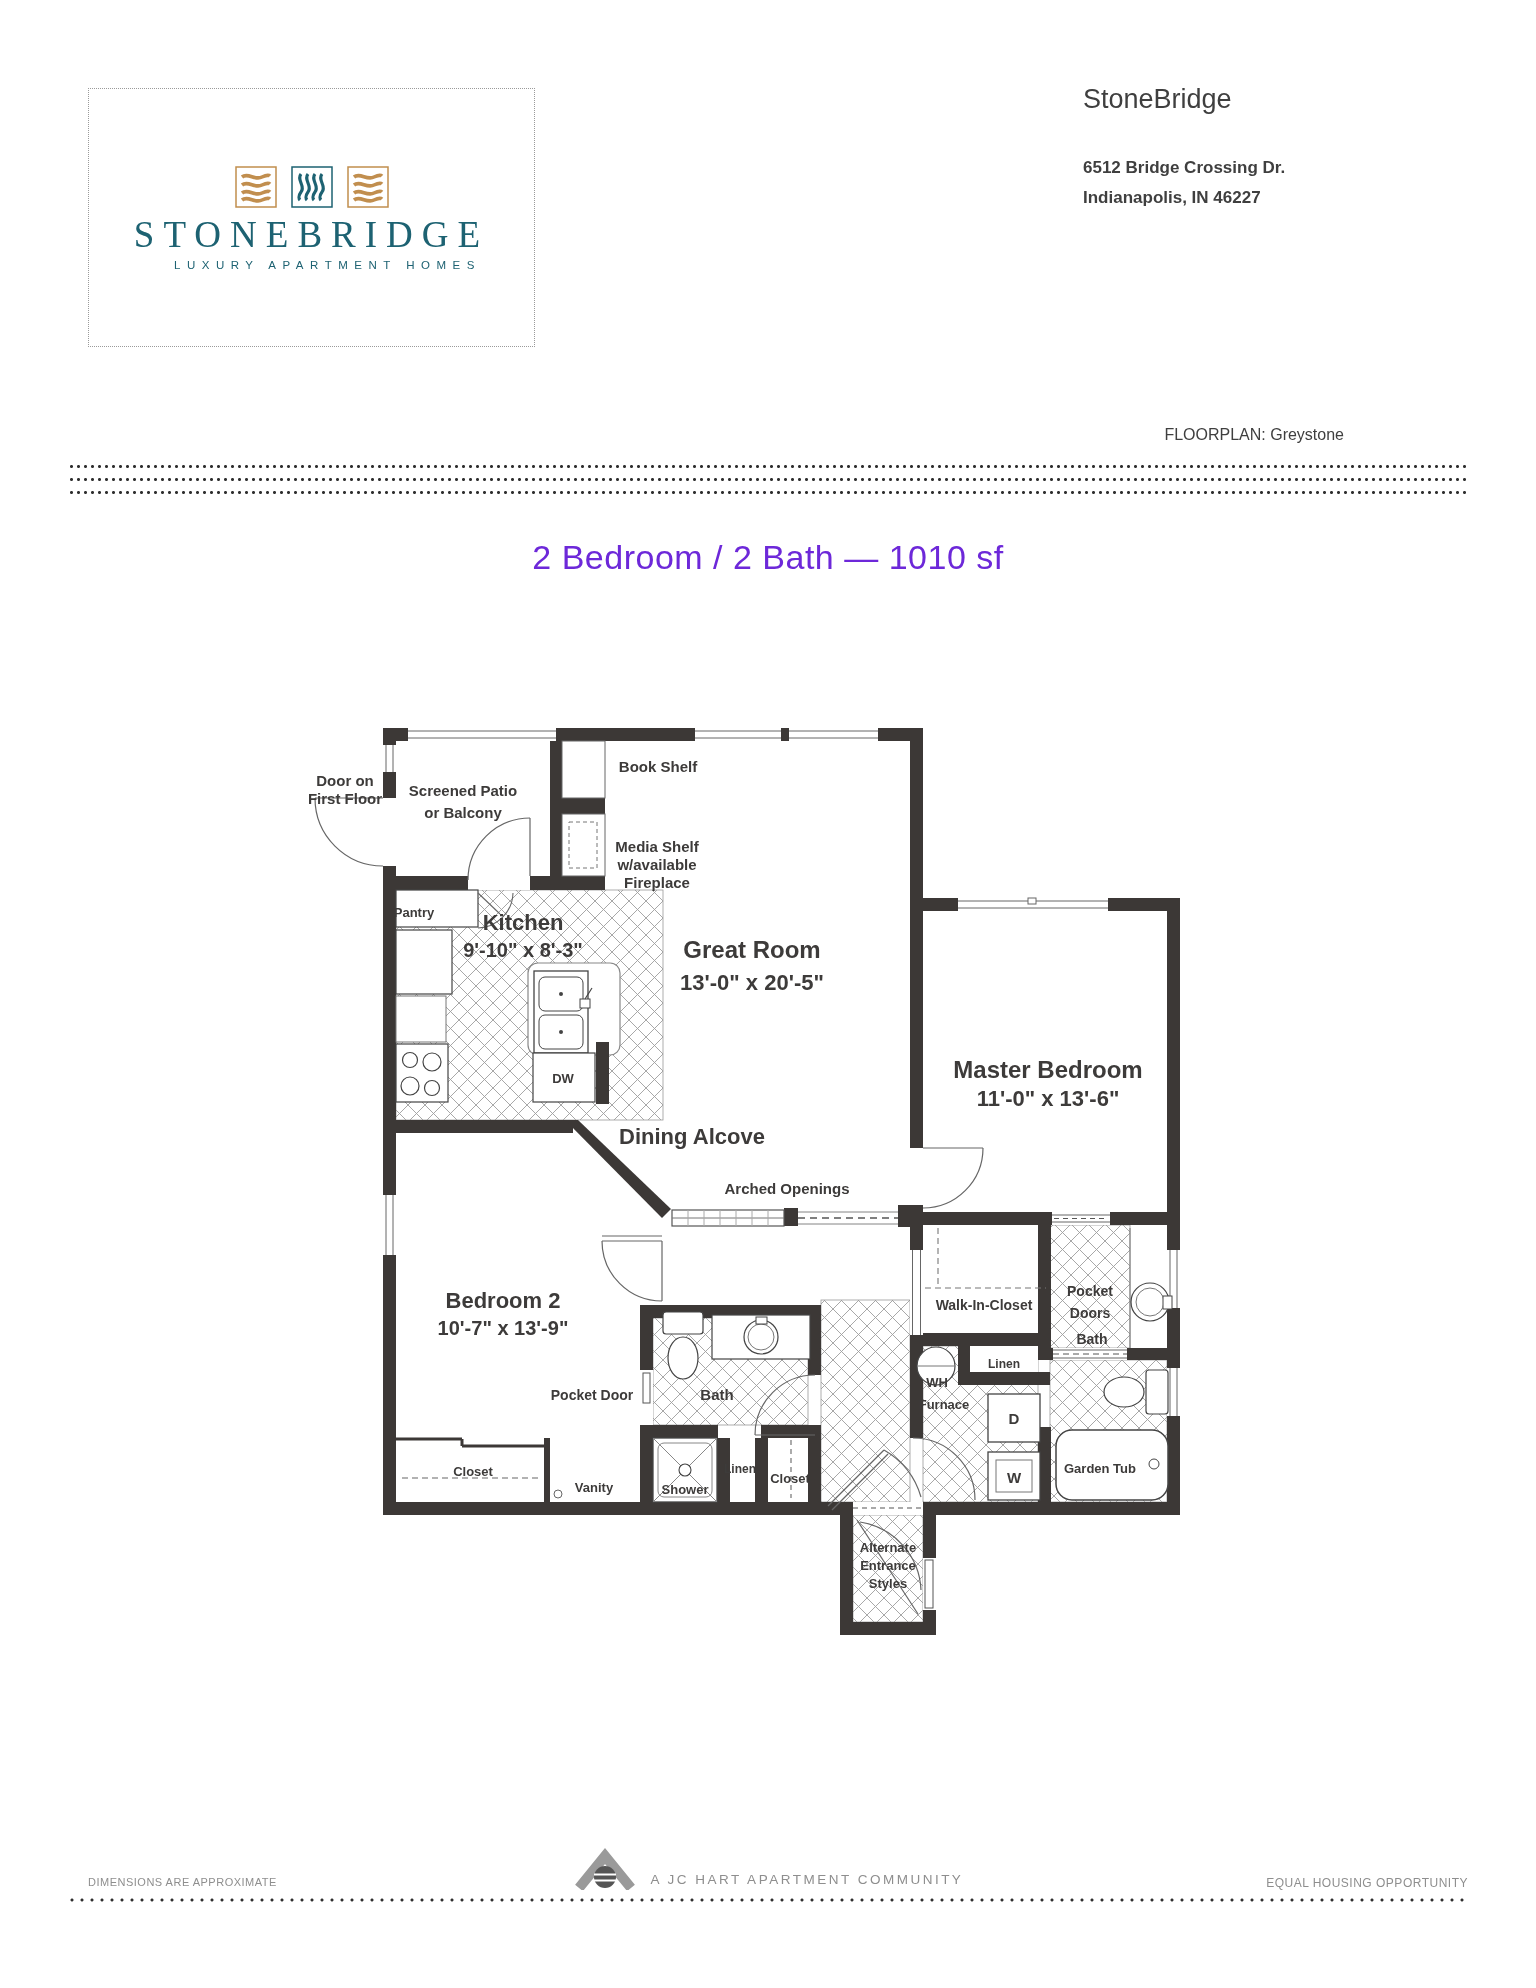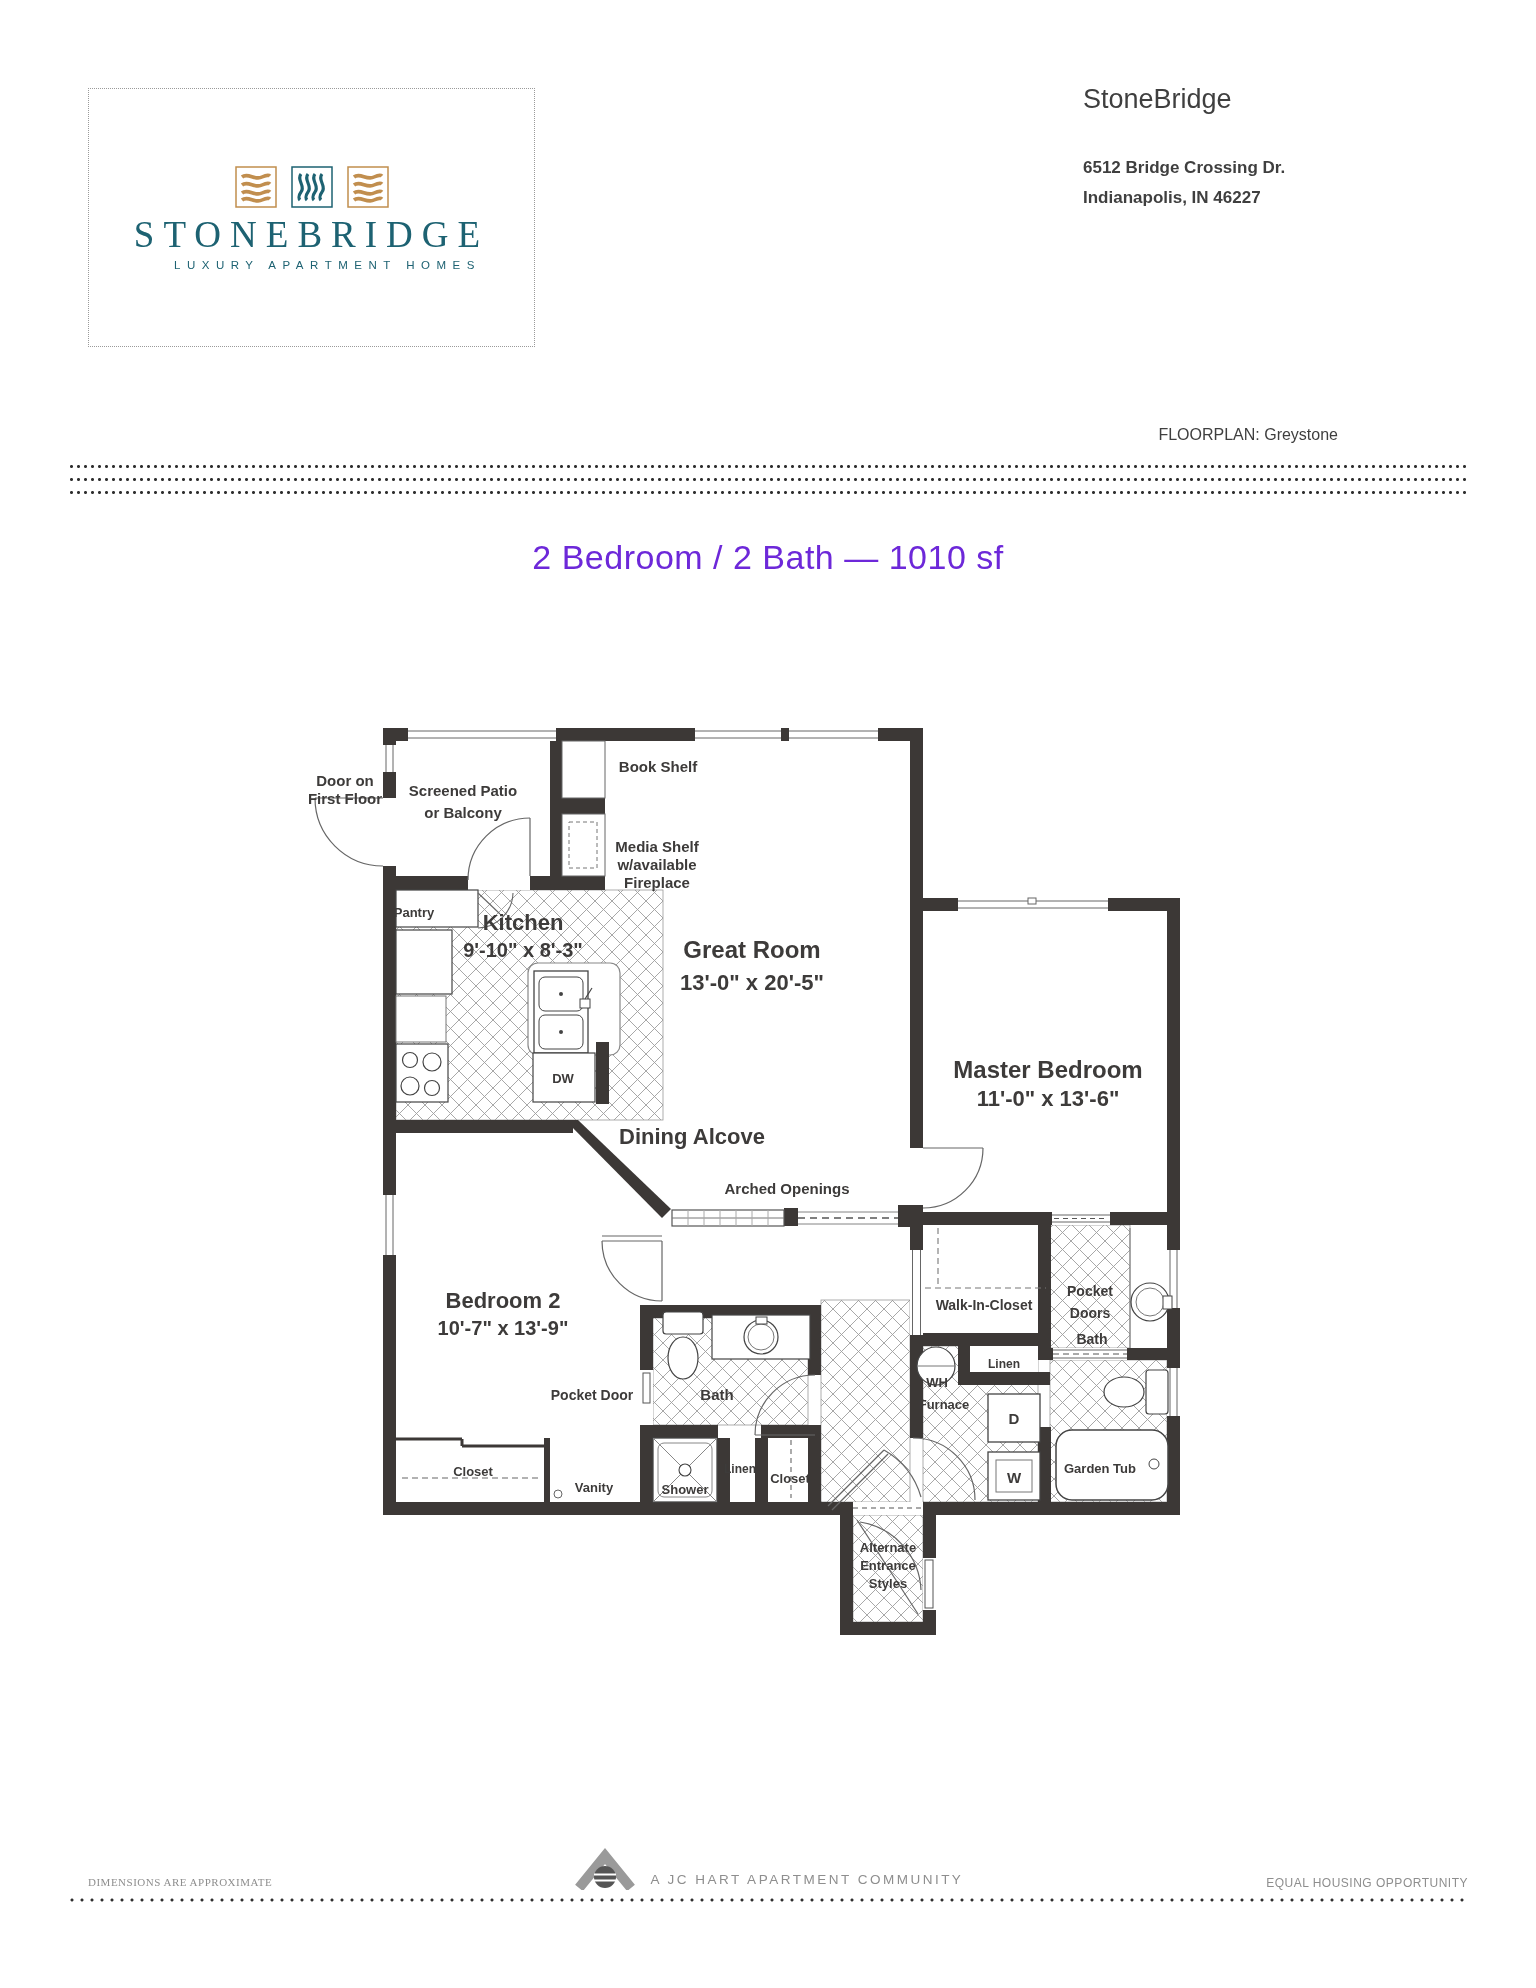--- a/index.html
+++ b/index.html
@@ -11,32 +11,32 @@
   .logo-icons{position:absolute;left:0;top:77px;width:100%;display:flex;justify-content:center;gap:14px;}
   .logo-wordmark{position:absolute;left:0;top:124px;width:100%;text-align:center;
                  font-family:"Liberation Serif", serif;font-size:37px;letter-spacing:9px;
                  color:#1d6272;white-space:nowrap;}
   .logo-tagline{position:absolute;left:16px;top:170px;width:100%;text-align:center;
                 font-size:11.5px;font-weight:normal;letter-spacing:6.5px;color:#1d6272;white-space:nowrap;}
   .contact{position:absolute;left:1083px;top:84px;width:420px;}
   .contact-name{font-size:27px;color:#3f3f3f;}
   .contact-lines{margin-top:38px;font-size:17px;line-height:30px;color:#3f3f3f;font-weight:bold;}
   .contact-lines .gap{height:28px;}
-  .floorplan-label{position:absolute;right:198px;top:426px;font-size:16px;color:#3f3f3f;}
+  .floorplan-label{position:absolute;right:192px;top:426px;font-size:16px;color:#3f3f3f;}
   .rule-top{position:absolute;left:68px;top:460px;width:1400px;height:38px;
             background-image:radial-gradient(circle at 3.5px 6.5px,#2f2f2f 1.3px,transparent 1.6px);
             background-size:7px 13px;}
   .page-title{position:absolute;left:0;top:538px;width:100%;text-align:center;
               font-size:34px;color:#6d28d9;letter-spacing:0.5px;}
   
   .plan-wrap{position:absolute;left:250px;top:690px;width:950px;height:960px;}
   .plan-wrap svg{display:block;width:100%;height:100%;}
   svg text{font-family:"Liberation Sans", sans-serif;font-weight:bold;fill:#3d3b3a;}
   
-  .footer-left{position:absolute;left:88px;top:1876px;font-size:11px;letter-spacing:0.5px;color:#8e8e8e;font-family:Liberation Serif, serif;}
+  .footer-left{position:absolute;left:88px;top:1876px;font-size:11px;letter-spacing:0.5px;color:#8e8e8e;}
   .footer-right{position:absolute;right:68px;top:1876px;font-size:12px;letter-spacing:0.5px;color:#8e8e8e;}
   .footer-center{position:absolute;left:0;top:1840px;width:100%;height:50px;
                  display:flex;justify-content:center;align-items:flex-end;}
   .footer-center .txt{margin-left:14px;font-size:13.5px;font-weight:normal;letter-spacing:2.5px;
                       color:#8e8e8e;padding-bottom:3px;white-space:nowrap;}
   .rule-bottom{position:absolute;left:68px;top:1896px;width:1400px;height:9px;
                background-image:radial-gradient(circle at 4px 4px,#2f2f2f 1.4px,transparent 1.7px);
                background-size:10px 9px;}
 </style>
 </head>

